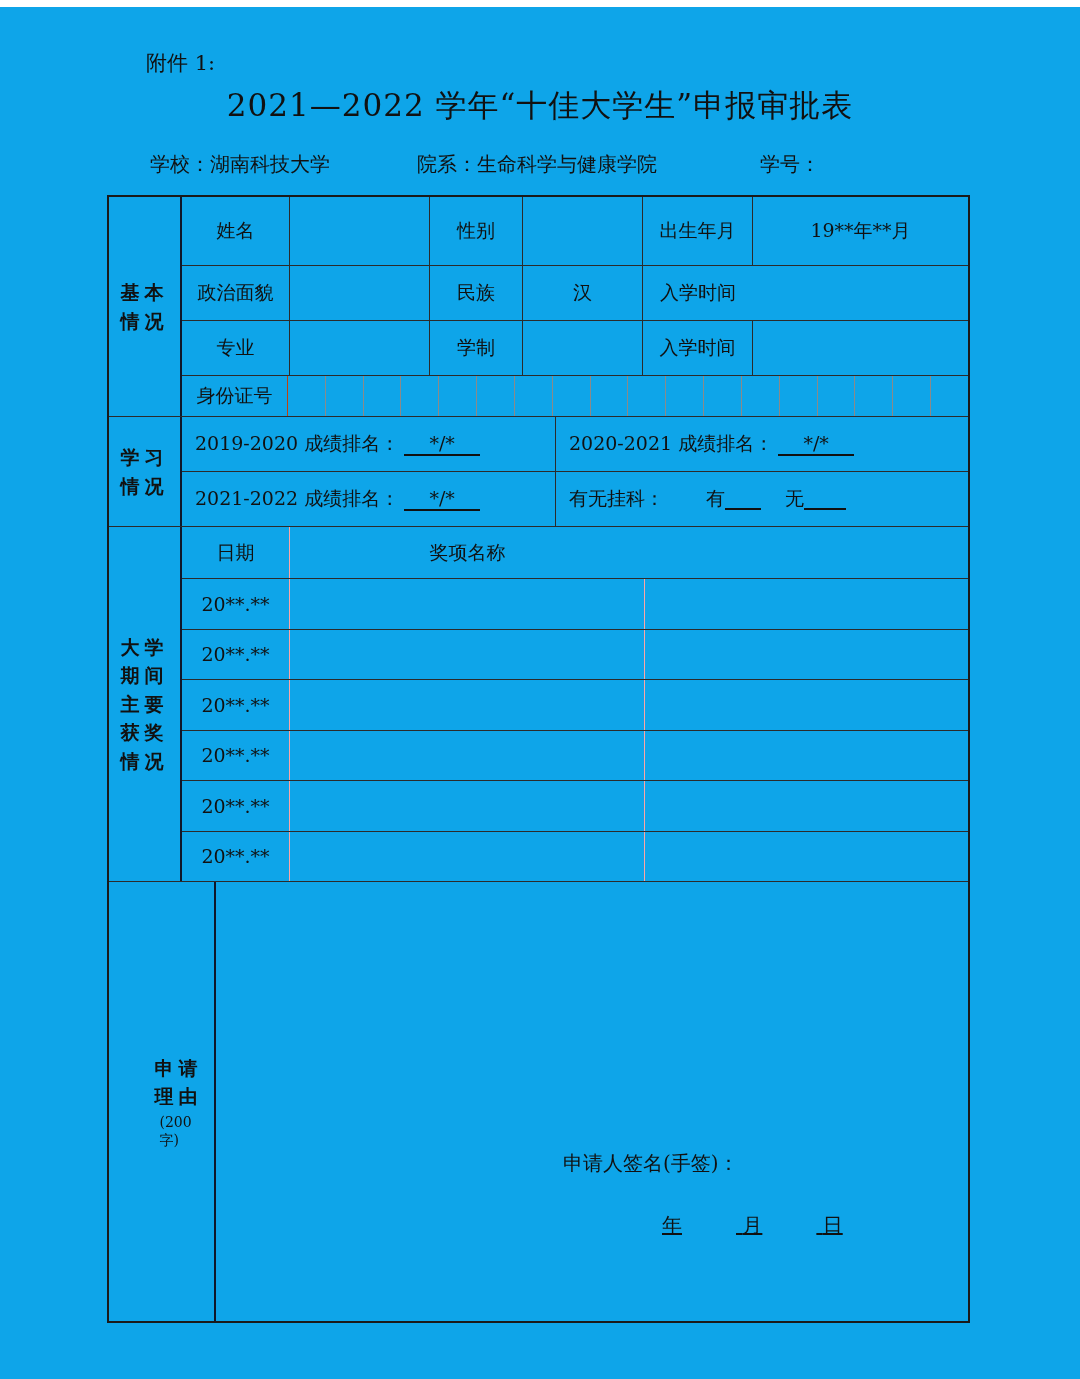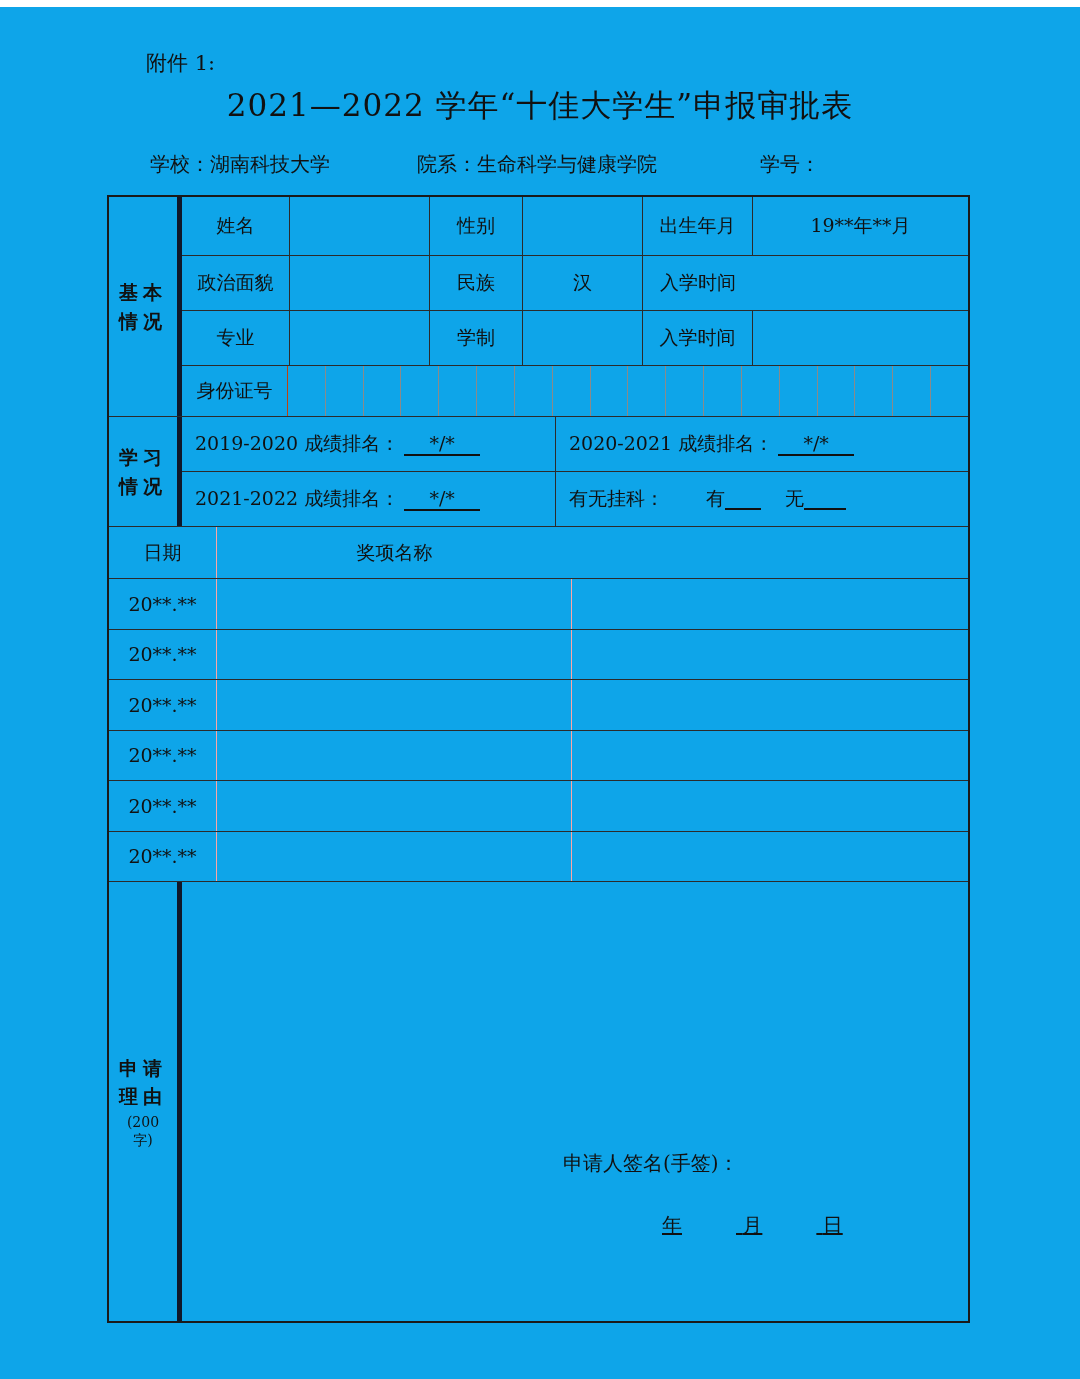--- a/index.html
+++ b/index.html
@@ -20,32 +20,32 @@
   .info-dept   { position:absolute; left:413px; }
   .info-sid    { position:absolute; left:756px; }
 
   .form-table {
     position:absolute; left:107px; top:188px; width:863px; height:1128px;
     border:2px solid #1a1a1a; display:flex; flex-direction:column; font-size:19px;
   }
   .section { display:flex; border-bottom:1px solid #2b2b2b; }
   .section:last-child { border-bottom:none; }
   .side-label {
-    width:73px; min-width:73px; border-right:5px solid #0f172a;
+    width:73px; min-width:73px; border-right:2px solid #0f172a;
     display:flex; align-items:center; justify-content:center;
-    font-weight:700; text-align:center; flex-direction:column;
+    font-weight:700; text-align:left; flex-direction:column;
   }
   .side-label .lbl { width:48px; word-break:break-all; letter-spacing:5px; line-height:1.5; }
   .side-label .note { width:38px; word-break:break-all; font-weight:400; font-size:14px; line-height:1.3; margin-top:2px; }
   .sec-body { flex:1; display:flex; flex-direction:column; }
 
   
   .sec-basic { height:220px; }
   .b-row { display:grid; grid-template-columns:108px 140px 93px 120px 110px 1fr; border-bottom:1px solid #2b2b2b; height:55px; }
-  .b-row.r1 { height:59px; }
+  .b-row.r1 { height:69px; }
   .b-row > div { border-right:1px solid #2b2b2b; display:flex; align-items:center; justify-content:center; }
   .b-row > div:last-child { border-right:none; }
   .id-row { flex:1; display:flex; }
   .id-label { width:106px; min-width:106px; border-right:1px solid #c2410c; display:flex; align-items:center; justify-content:center; }
   .id-cell { flex:1; border-right:1px solid #8a8a8a; }
   .id-cell:last-child { border-right:none; }
 
   
   .sec-study { height:110px; }
   .study-row { display:grid; grid-template-columns:374px 1fr; height:55px; }
@@ -63,21 +63,21 @@
   
   .sec-awards { height:355px; }
   .aw-head, .aw-row { display:grid; grid-template-columns:108px 355px 1fr; border-bottom:1px solid #2b2b2b; }
   .aw-head { height:52px; }
   .aw-row { flex:1; }
   .aw-row:last-child { border-bottom:none; }
   .aw-head > div, .aw-row > div { border-right:1px solid #fca5a5; display:flex; align-items:center; justify-content:center; }
   .aw-head > div:last-child, .aw-row > div:last-child { border-right:none; }
 
   
-  .sec-app { flex:1; }
+  .sec-app { flex:1;padding-left:34px; }
   .app-body { flex:1; position:relative; }
   .sig { position:absolute; left:376px; top:268px; font-size:20px; }
   .date-line { position:absolute; left:488px; top:330px; font-size:20px; }
   .date-line span { margin-right:54px; }
   .date-line span:last-child { margin-right:0; }
 </style>
 </head>
 <body>
 
 <div class="page">
@@ -170,20 +170,23 @@
             <span class="fail-yes">有</span>
             <span class="blank"></span>
             <span class="fail-no">无</span>
             <span class="blank" style="width:42px"></span>
           </div>
         </div>
       </div>
     </div>
 
     <div class="section sec-awards">
+      <div class="side-label">
+        <div class="lbl">大学期间主要获奖情况</div>
+      </div>
       <div class="sec-body">
         <div class="aw-head">
           <div>日期</div>
           <div>奖项名称</div>
         </div>
         <div class="aw-row">
           <div>20**.**</div>
           <div></div>
           <div></div>
         </div>

